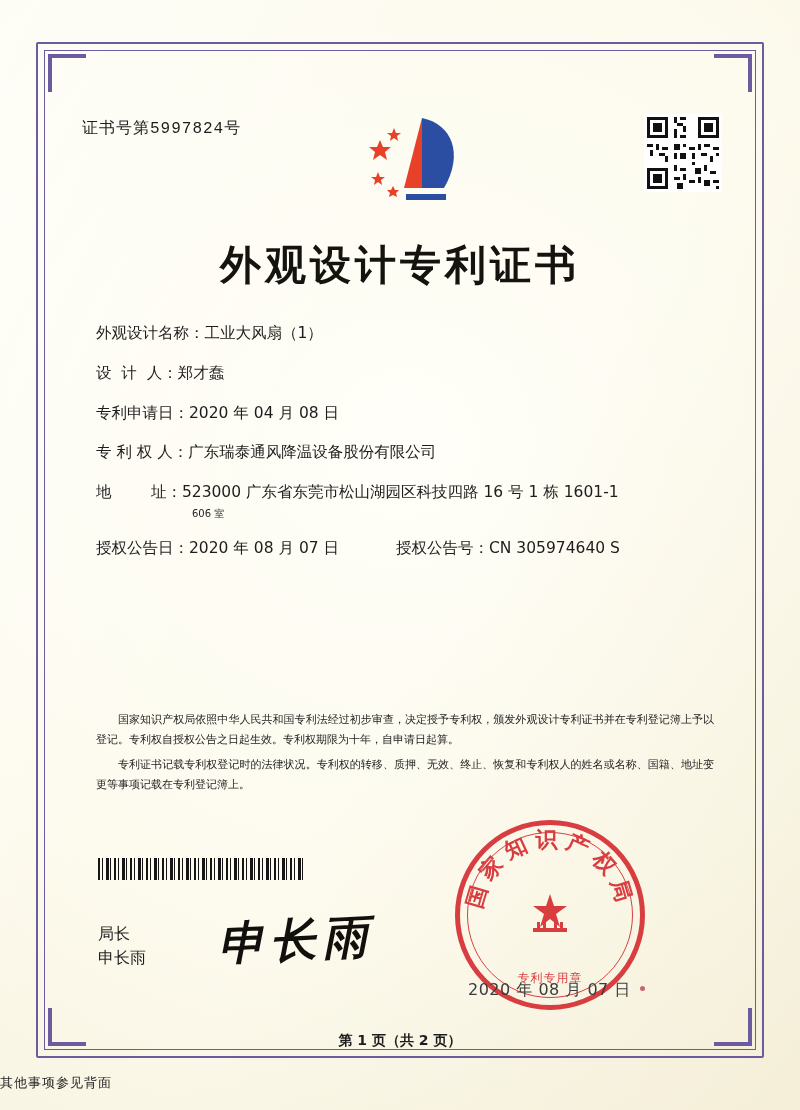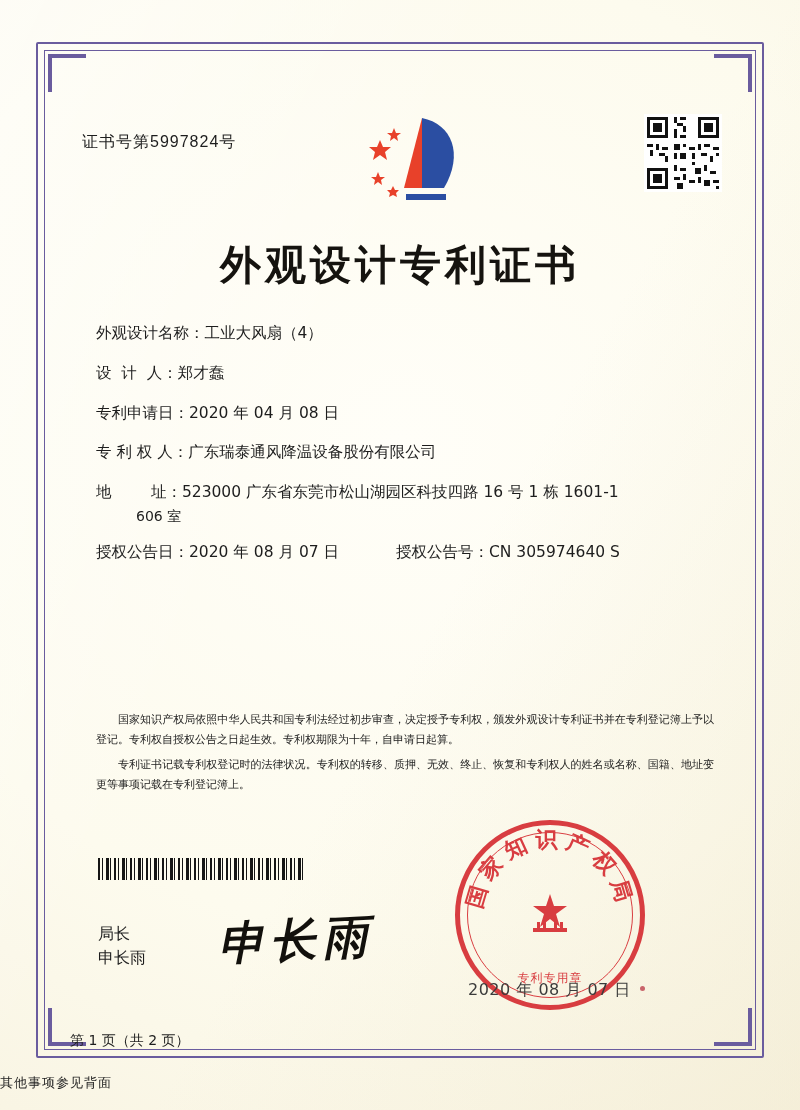--- a/index.html
+++ b/index.html
@@ -66,25 +66,25 @@
     left: 70px;
     top: 80px;
     right: 70px;
     bottom: 80px;
   }
 
   
   .cert-no {
     position: absolute;
     left: 12px;
-    top: 52px;
+    top: 38px;
     font-size: 16px;
     letter-spacing: 1px;
     color: #1d1d1d;
-    font-family: Liberation Sans, sans-serif;
+    font-family: Liberation Mono, monospace;
   }
 
   .logo {
     position: absolute;
     left: 290px;
     top: 30px;
     width: 120px;
     height: 100px;
   }
 
@@ -128,24 +128,24 @@
     white-space: pre;
     flex: 0 0 auto;
     color: #1d1d1d;
   }
   .field-value {
     flex: 1 1 auto;
     color: #1d1d1d;
   }
   .field-row.tight { margin-bottom: 6px; }
   .field-sub {
-    margin-left: 40px;
+    margin-left: 96px;
     margin-bottom: 20px;
     color: #1d1d1d;
-    font-size: 14px;
+    font-size: 10px;
   }
   .two-col {
     display: flex;
     margin-bottom: 12px;
   }
   .two-col .col-a { flex: 0 0 300px; display: flex; }
   .two-col .col-b { flex: 1 1 auto; display: flex; }
 
   
   .paragraphs {
@@ -263,23 +263,24 @@
     border-radius: 50%;
     background: #c9646a;
   }
 
   
   .page-num {
     position: absolute;
     left: 0;
     right: 0;
     top: 952px;
-    text-align: left;
+    text-align: center;
     font-size: 14px;
     color: #1d1d1d;
+    font-weight: bold;
   }
   .footer-note {
     position: absolute;
     left: 0;
     right: 0;
     bottom: 18px;
     text-align: left;
     font-size: 13px;
     color: #1d1d1d;
     letter-spacing: 1px;
@@ -369,21 +370,21 @@
         </g>
       </svg>
     </div>
 
     <div class="doc-title">外观设计专利证书</div>
 
     <div class="fields">
 
       <div class="field-row">
         <span class="field-label">外观设计名称：</span>
-        <span class="field-value">工业大风扇（4）</span>
+        <span class="field-value">工业大风扇（1）</span>
       </div>
 
       <div class="field-row">
         <span class="field-label">设  计  人：</span>
         <span class="field-value">郑才蠢</span>
       </div>
 
 
       <div class="field-row">
         <span class="field-label">专利申请日：</span>

